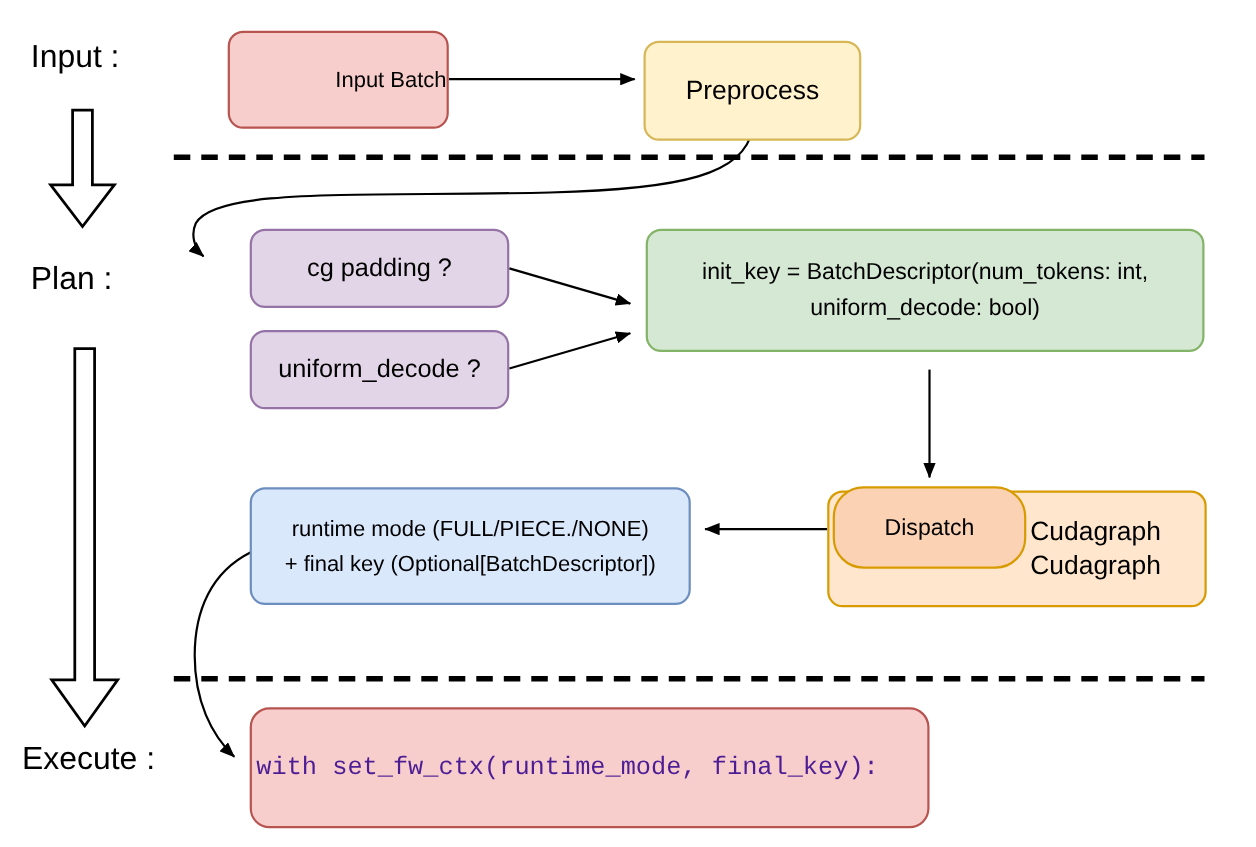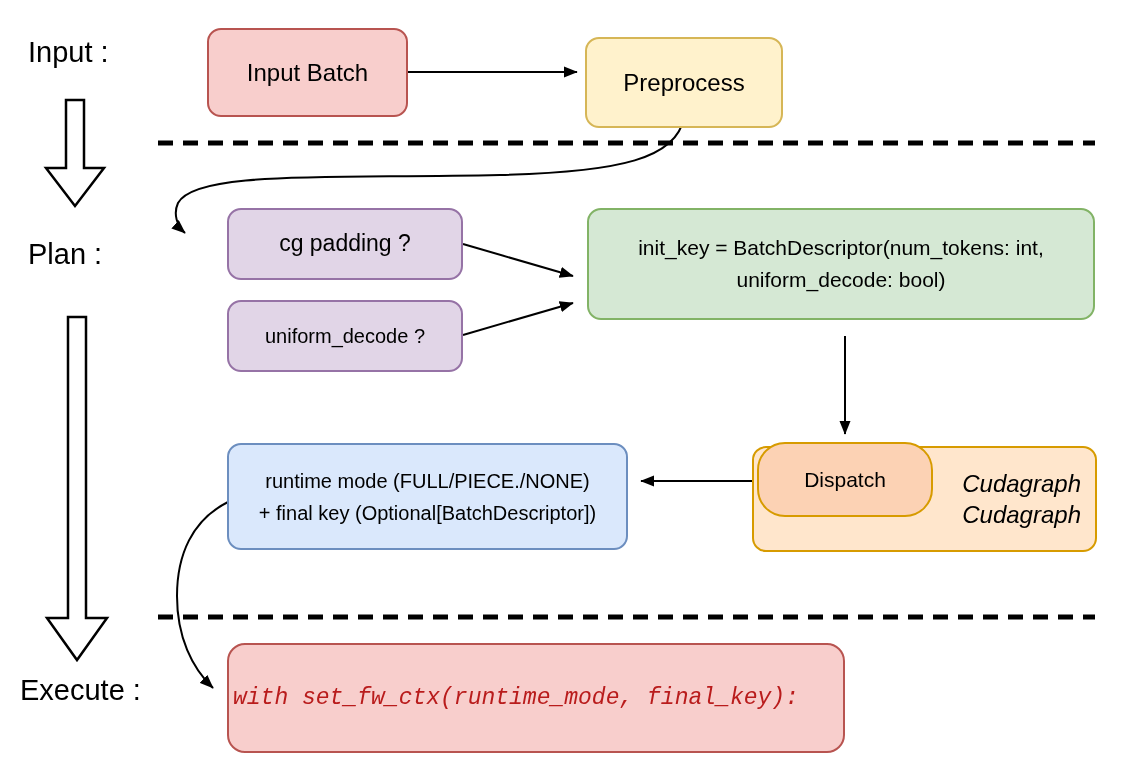--- a/index.html
+++ b/index.html
@@ -15,34 +15,34 @@
   }
   .section-label{position:absolute;font-weight:normal;font-size:29px;white-space:nowrap;}
   .red    {background:#f8cecc;border-color:#b85450;}
   .yellow {background:#fff2cc;border-color:#d6b656;margin-top:10px;}
   .purple {background:#e1d5e7;border-color:#9673a6;}
   .green  {background:#d5e8d4;border-color:#82b366;}
   .blue   {background:#dae8fc;border-color:#6c8ebf;}
   .orange-outer{background:#ffe6cc;border-color:#d79b00;}
   .orange-inner{background:#fcd2b4;border-color:#d79b00;}
 
-  .n-input-batch{left:207px;top:28px;width:201px;height:89px;font-size:24px;}
+  .n-input-batch{left:207px;top:28px;width:201px;height:89px;font-size:20px;align-items:flex-end;}
   .n-preprocess {left:585px;top:27px;width:198px;height:91px;font-size:24px;}
   .n-cg-padding {left:227px;top:208px;width:236px;height:72px;font-size:23px;}
-  .n-uniform    {left:227px;top:300px;width:236px;height:72px;font-size:20px;}
+  .n-uniform    {left:227px;top:300px;width:236px;height:72px;font-size:23px;}
   .n-init-key   {left:587px;top:208px;width:508px;height:112px;font-size:21px;line-height:32px;}
   .n-dispatcher {left:752px;top:446px;width:345px;height:106px;
                  flex-direction:row;justify-content:flex-end;padding-right:14px;font-size:24px;}
-  .dispatcher-text{width:170px;text-align:right;line-height:31px;font-style:italic;}
+  .dispatcher-text{width:170px;text-align:center;line-height:31px;}
   .n-dispatch   {left:757px;top:442px;width:176px;height:75px;font-size:21px;border-radius:28px;}
   .n-runtime    {left:227px;top:443px;width:401px;height:107px;font-size:20px;line-height:32px;}
   .n-code       {left:227px;top:643px;width:618px;height:110px;border-radius:18px;
                  align-items:flex-start;justify-content:center;padding-left:4px;
                  font-family:"Liberation Mono", monospace;font-size:23px;line-height:29px;
-                 color:#b91c1c;text-align:left;font-style:italic;}
+                 color:#4c1d95;text-align:left;}
   .code-line{white-space:pre;}
   .lbl-input  {left:28px;top:36px;}
   .lbl-plan   {left:28px;top:238px;}
   .lbl-execute{left:20px;top:674px;}
 </style>
 </head>
 <body>
 
 <div class="canvas">
 

